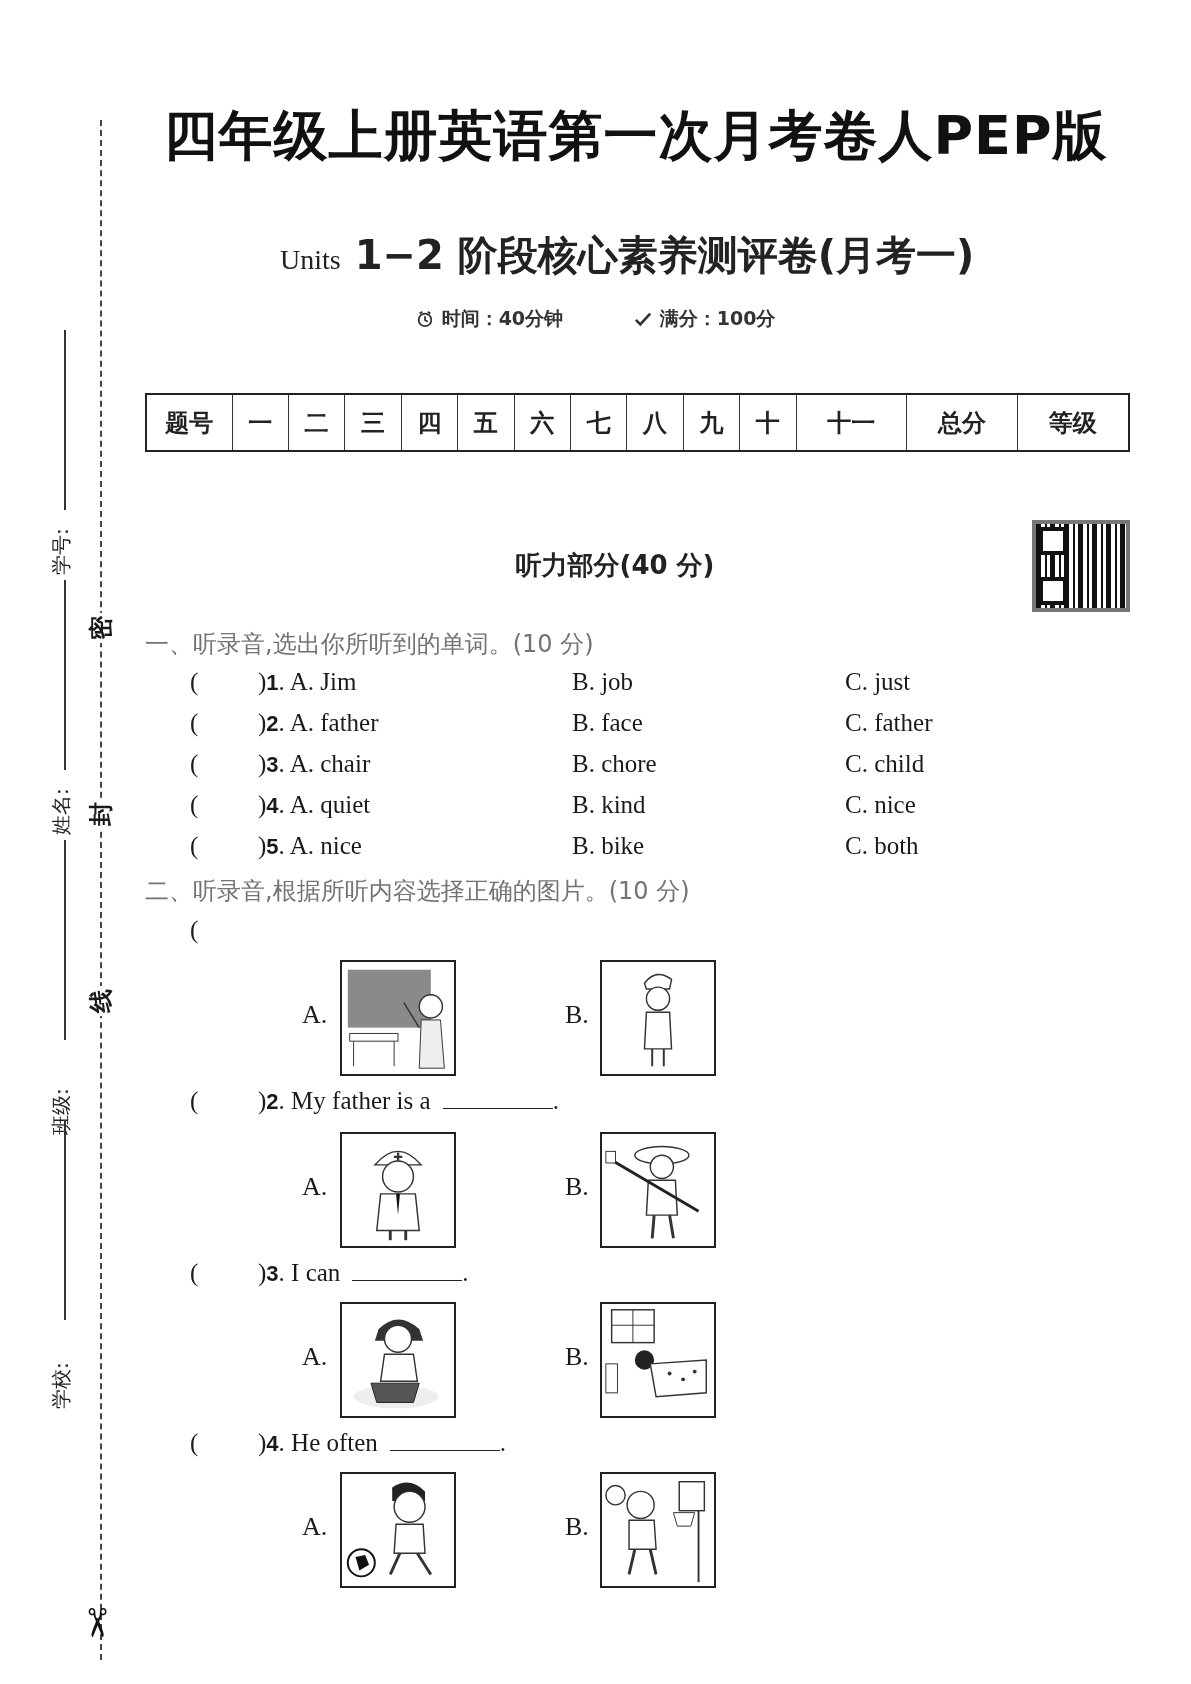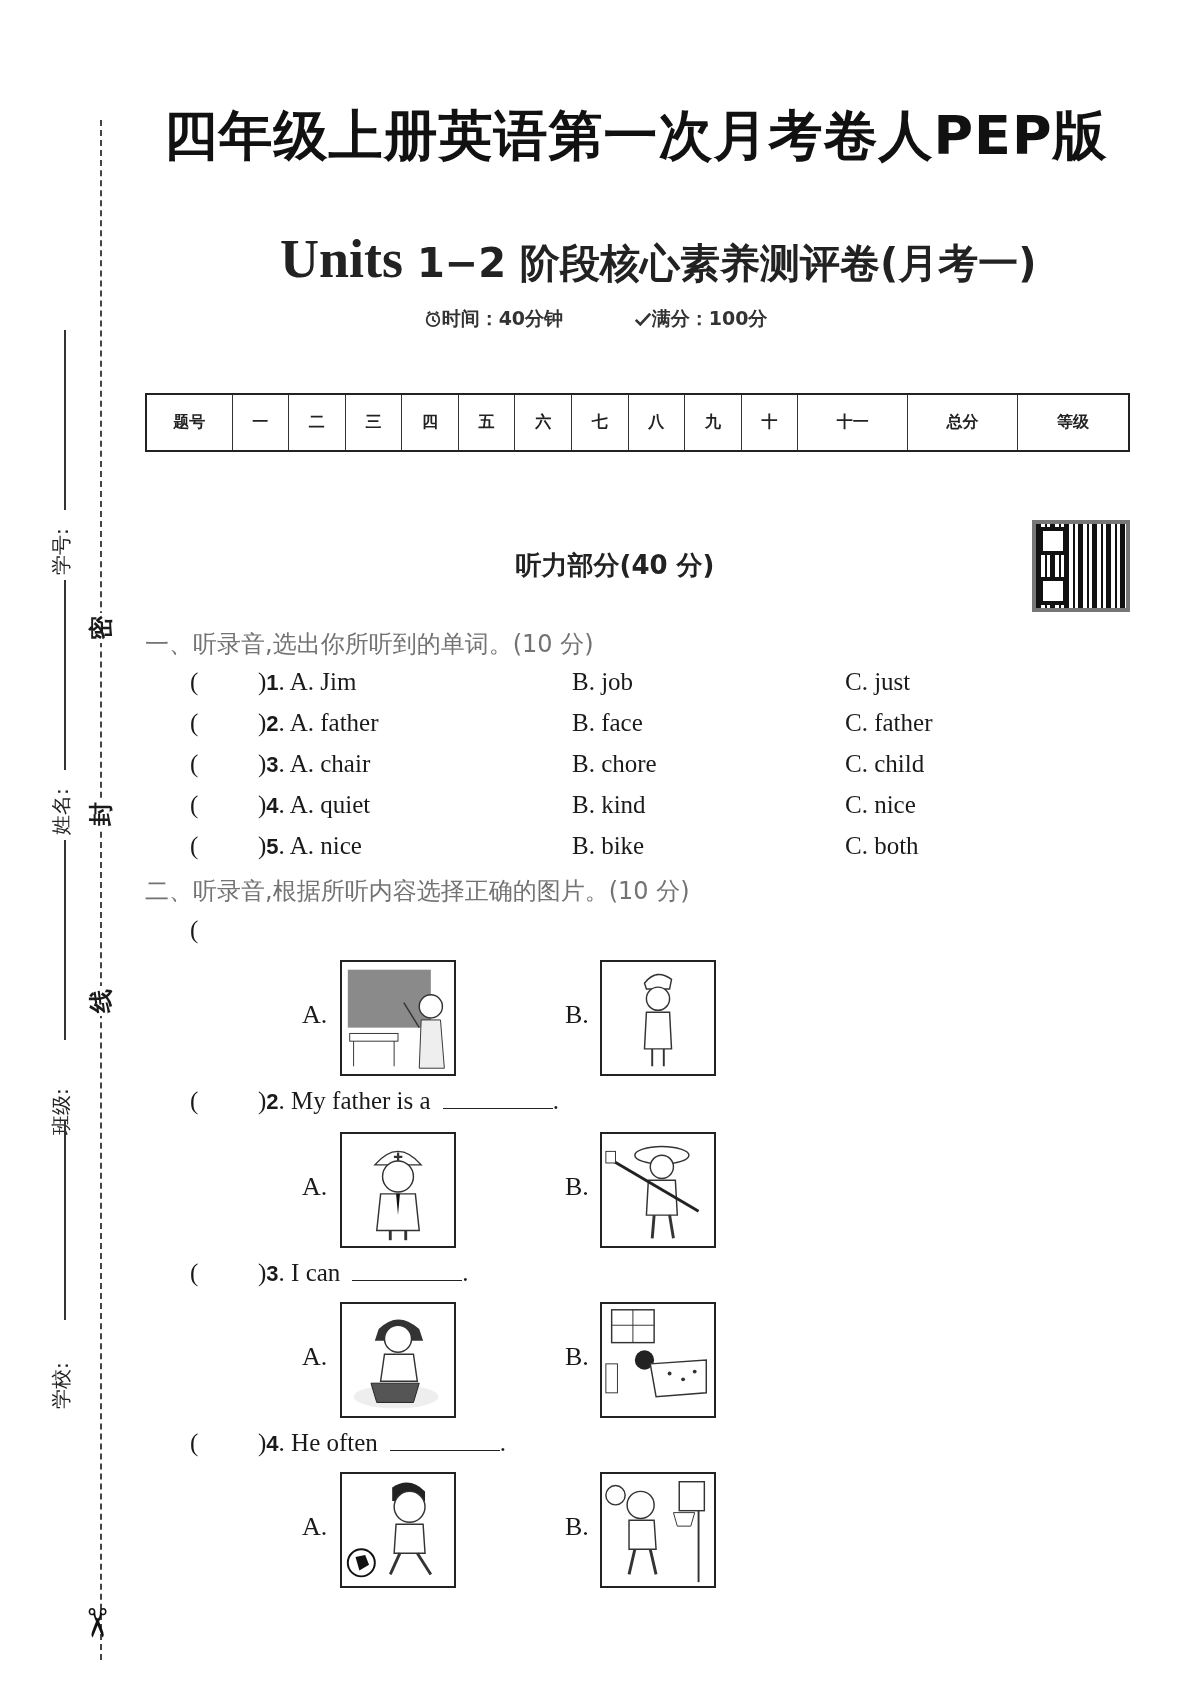--- a/index.html
+++ b/index.html
@@ -8,31 +8,31 @@
 
   .main-title {
     position: absolute; left: 0; top: 100px; width: 1191px; text-align: center;
     font-family: "DejaVu Sans", sans-serif; font-weight: bold; font-size: 54px;
     letter-spacing: 1px; color: #111; margin-left: 40px;
   }
   .sub-title {
     position: absolute; left: 280px; top: 228px; width: 820px;
     font-family: "DejaVu Sans", sans-serif; font-weight: bold; font-size: 40px; color: #222;
   }
-  .sub-title .units { font-family: "Liberation Serif", serif; font-weight: bold; font-size: 54px; }
+  .sub-title .units { font-family: "Liberation Serif", serif; font-weight: normal; font-size: 28px; }
   .meta {
     position: absolute; top: 306px; left: 0; width: 1191px; text-align: center;
     font-family: "DejaVu Sans", sans-serif; font-size: 19px; font-weight: bold; color: #333;
   }
-  .meta span.item { margin: 0 32px; display: inline-flex; align-items: center; gap: 0; }
+  .meta span.item { margin: 0 32px; display: inline-flex; align-items: center; gap: 8px; }
   .meta svg { width: 18px; height: 18px; }
 
   table.score {
     position: absolute; left: 145px; top: 393px; width: 985px; border-collapse: collapse;
-    font-family: "DejaVu Sans", sans-serif; font-weight: bold; font-size: 16px; padding-left: 35px;
+    font-family: "DejaVu Sans", sans-serif; font-weight: bold; font-size: 24px; padding-left: 35px;
   }
   table.score td { border: 1.5px solid #333; height: 57px; text-align: center; color: #222; }
   table.score td.hdr { width: 86px; }
   table.score { border: 2px solid #222; }
 
   .qr {
     position: absolute; left: 1032px; top: 520px; width: 98px; height: 92px;
     background: #777; padding: 4px;
   }
   .qr .inner {

